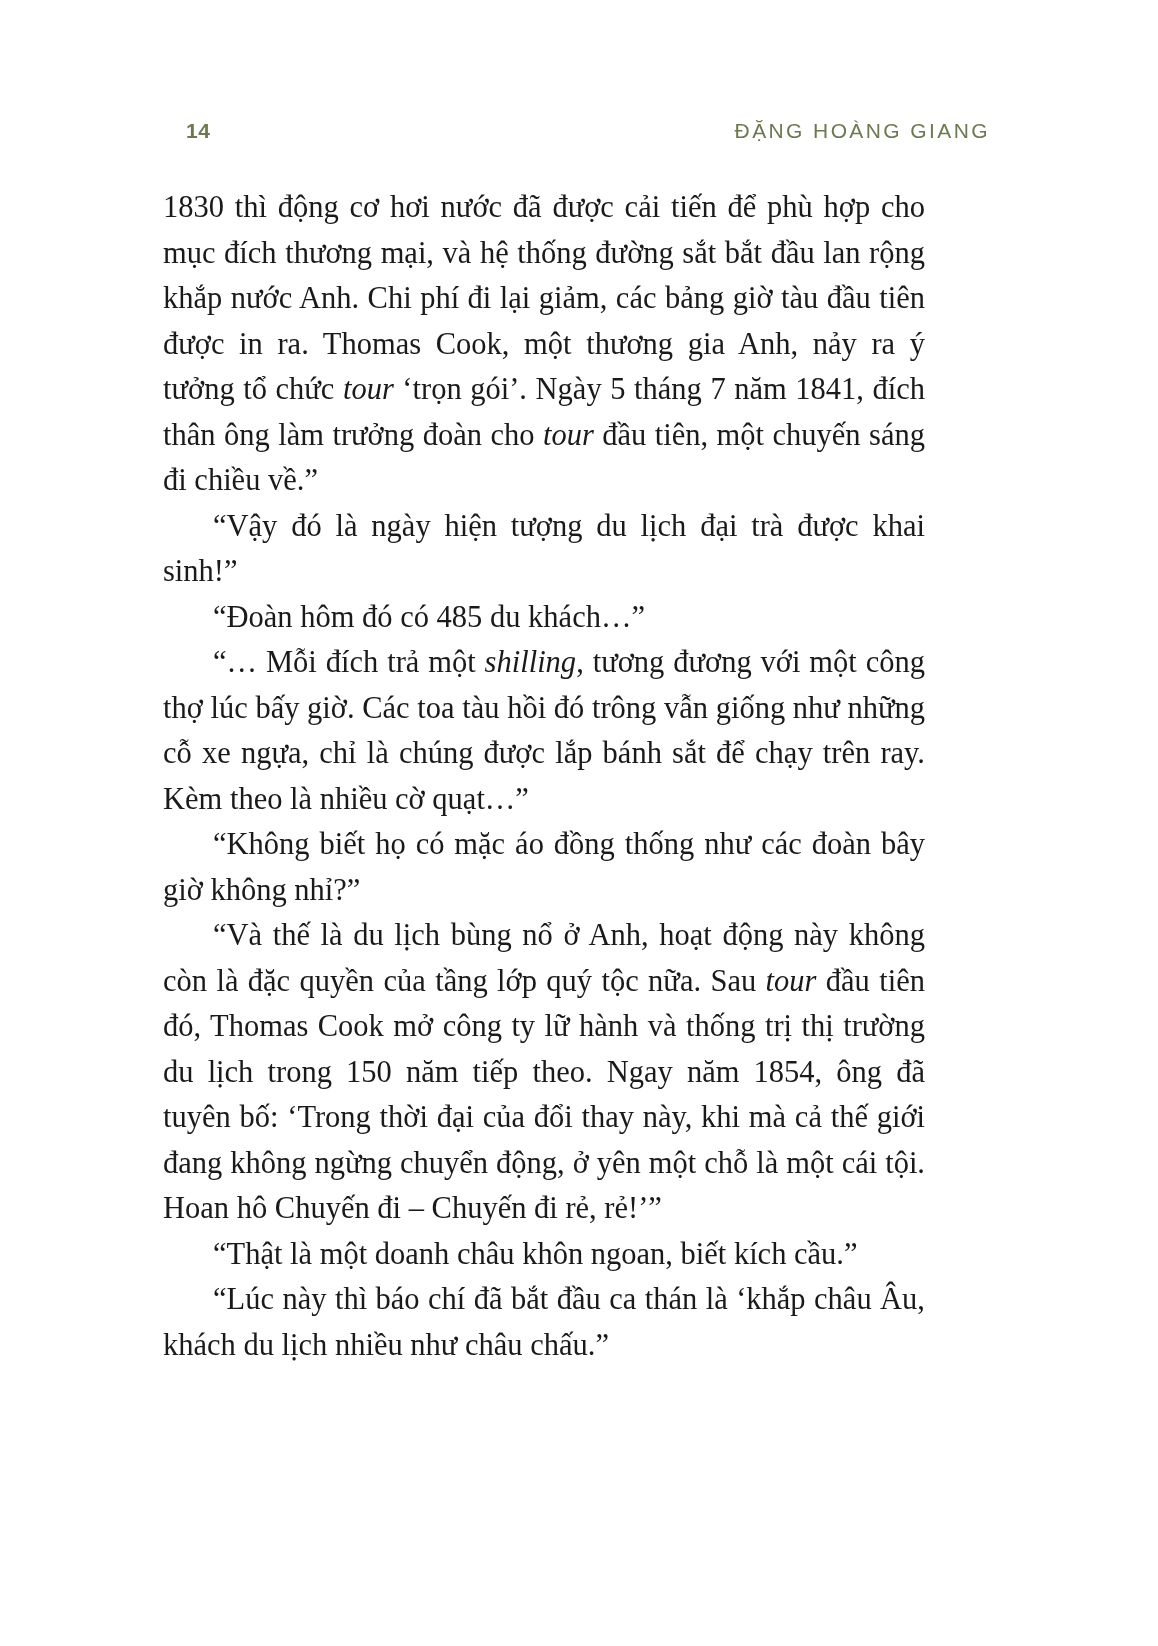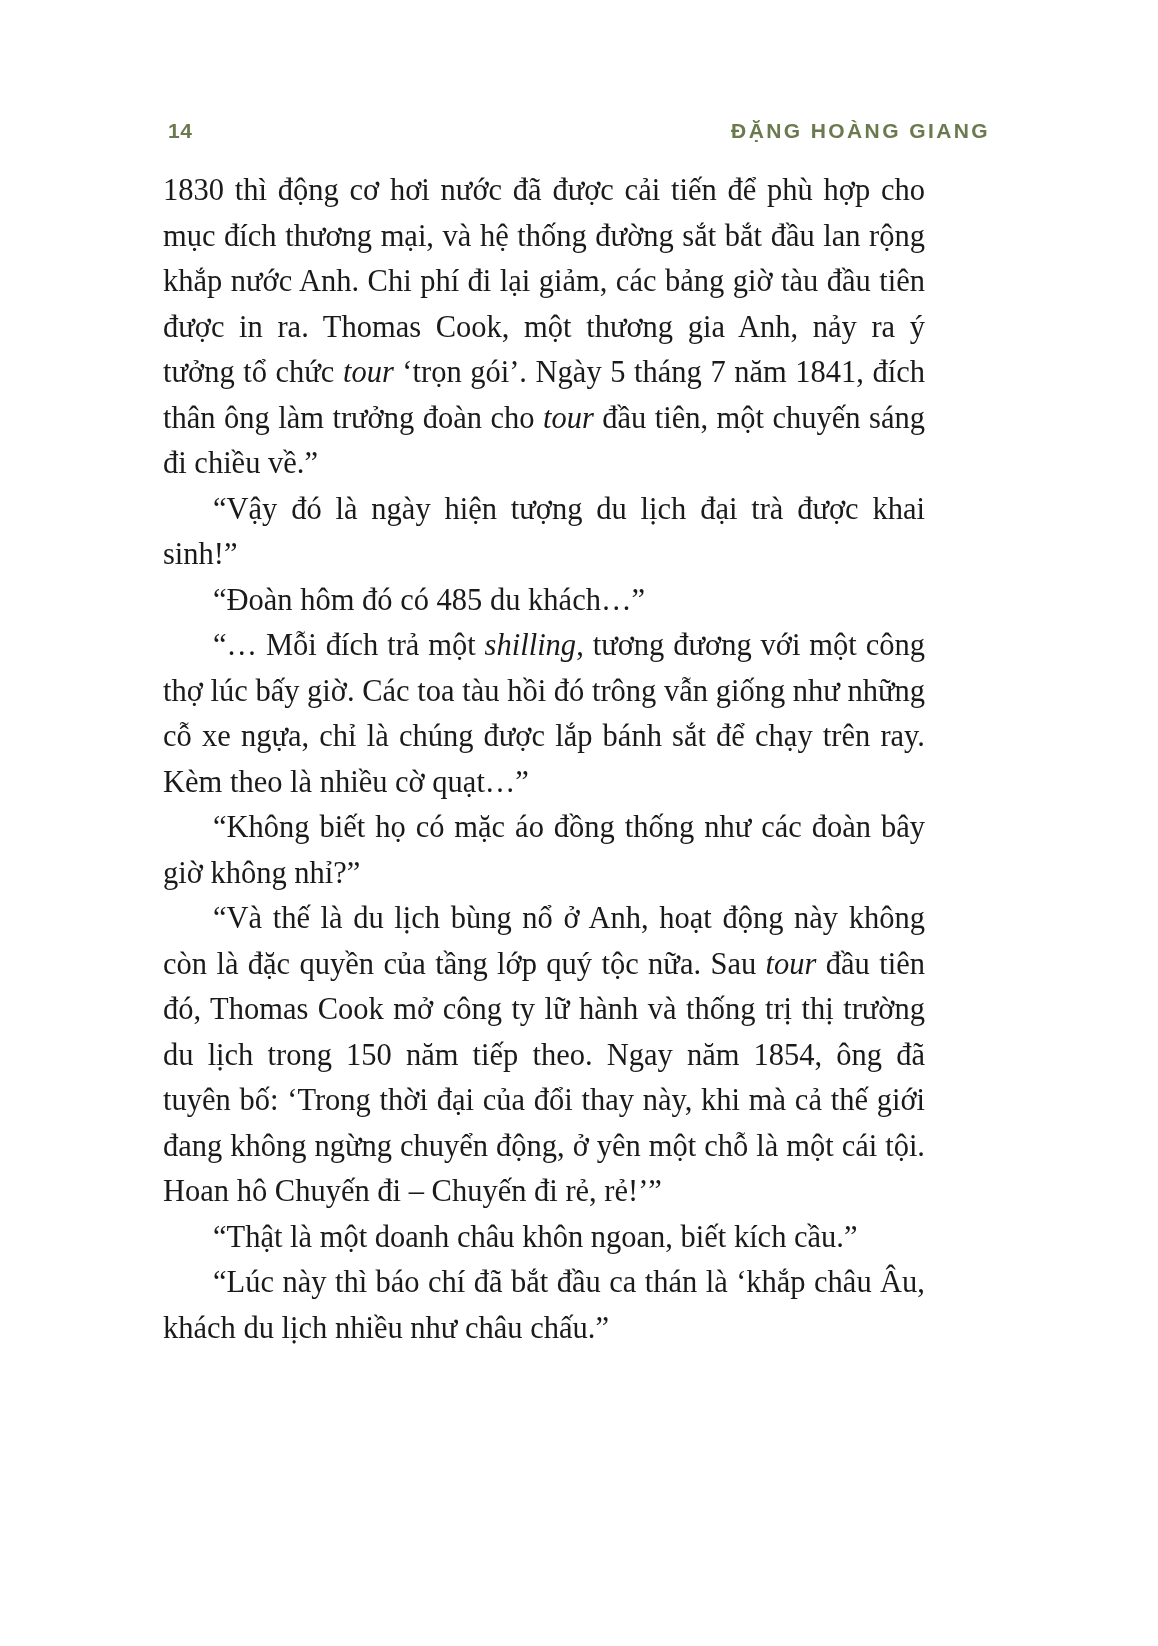--- a/index.html
+++ b/index.html
@@ -12,44 +12,44 @@
     width: 1158px;
     height: 1646px;
     background: #ffffff;
     margin: 0 auto;
     overflow: hidden;
     box-sizing: border-box;
   }
   .header {
     position: absolute;
     top: 118px;
-    left: 168px;
+    left: 186px;
     right: 168px;
     height: 26px;
     display: flex;
     align-items: center;
     justify-content: space-between;
   }
   .folio {
     font-family: "Liberation Sans", sans-serif;
     font-weight: bold;
     font-size: 21px;
     letter-spacing: 0.5px;
     color: #6b7a4e;
   }
   .running-head {
     font-family: "Liberation Sans", sans-serif;
-    font-weight: bold;
+    font-weight: normal;
     font-size: 21px;
     letter-spacing: 2.4px;
     color: #6b7a4e;
   }
   .body-block {
     position: absolute;
-    top: 168px;
+    top: 185px;
     left: 163px;
     width: 762px;
   }
   p {
     margin: 0;
     font-family: "Liberation Serif", serif;
     font-size: 30.5px;
     line-height: 45.5px;
     color: #1a1a1a;
     text-align: justify;

